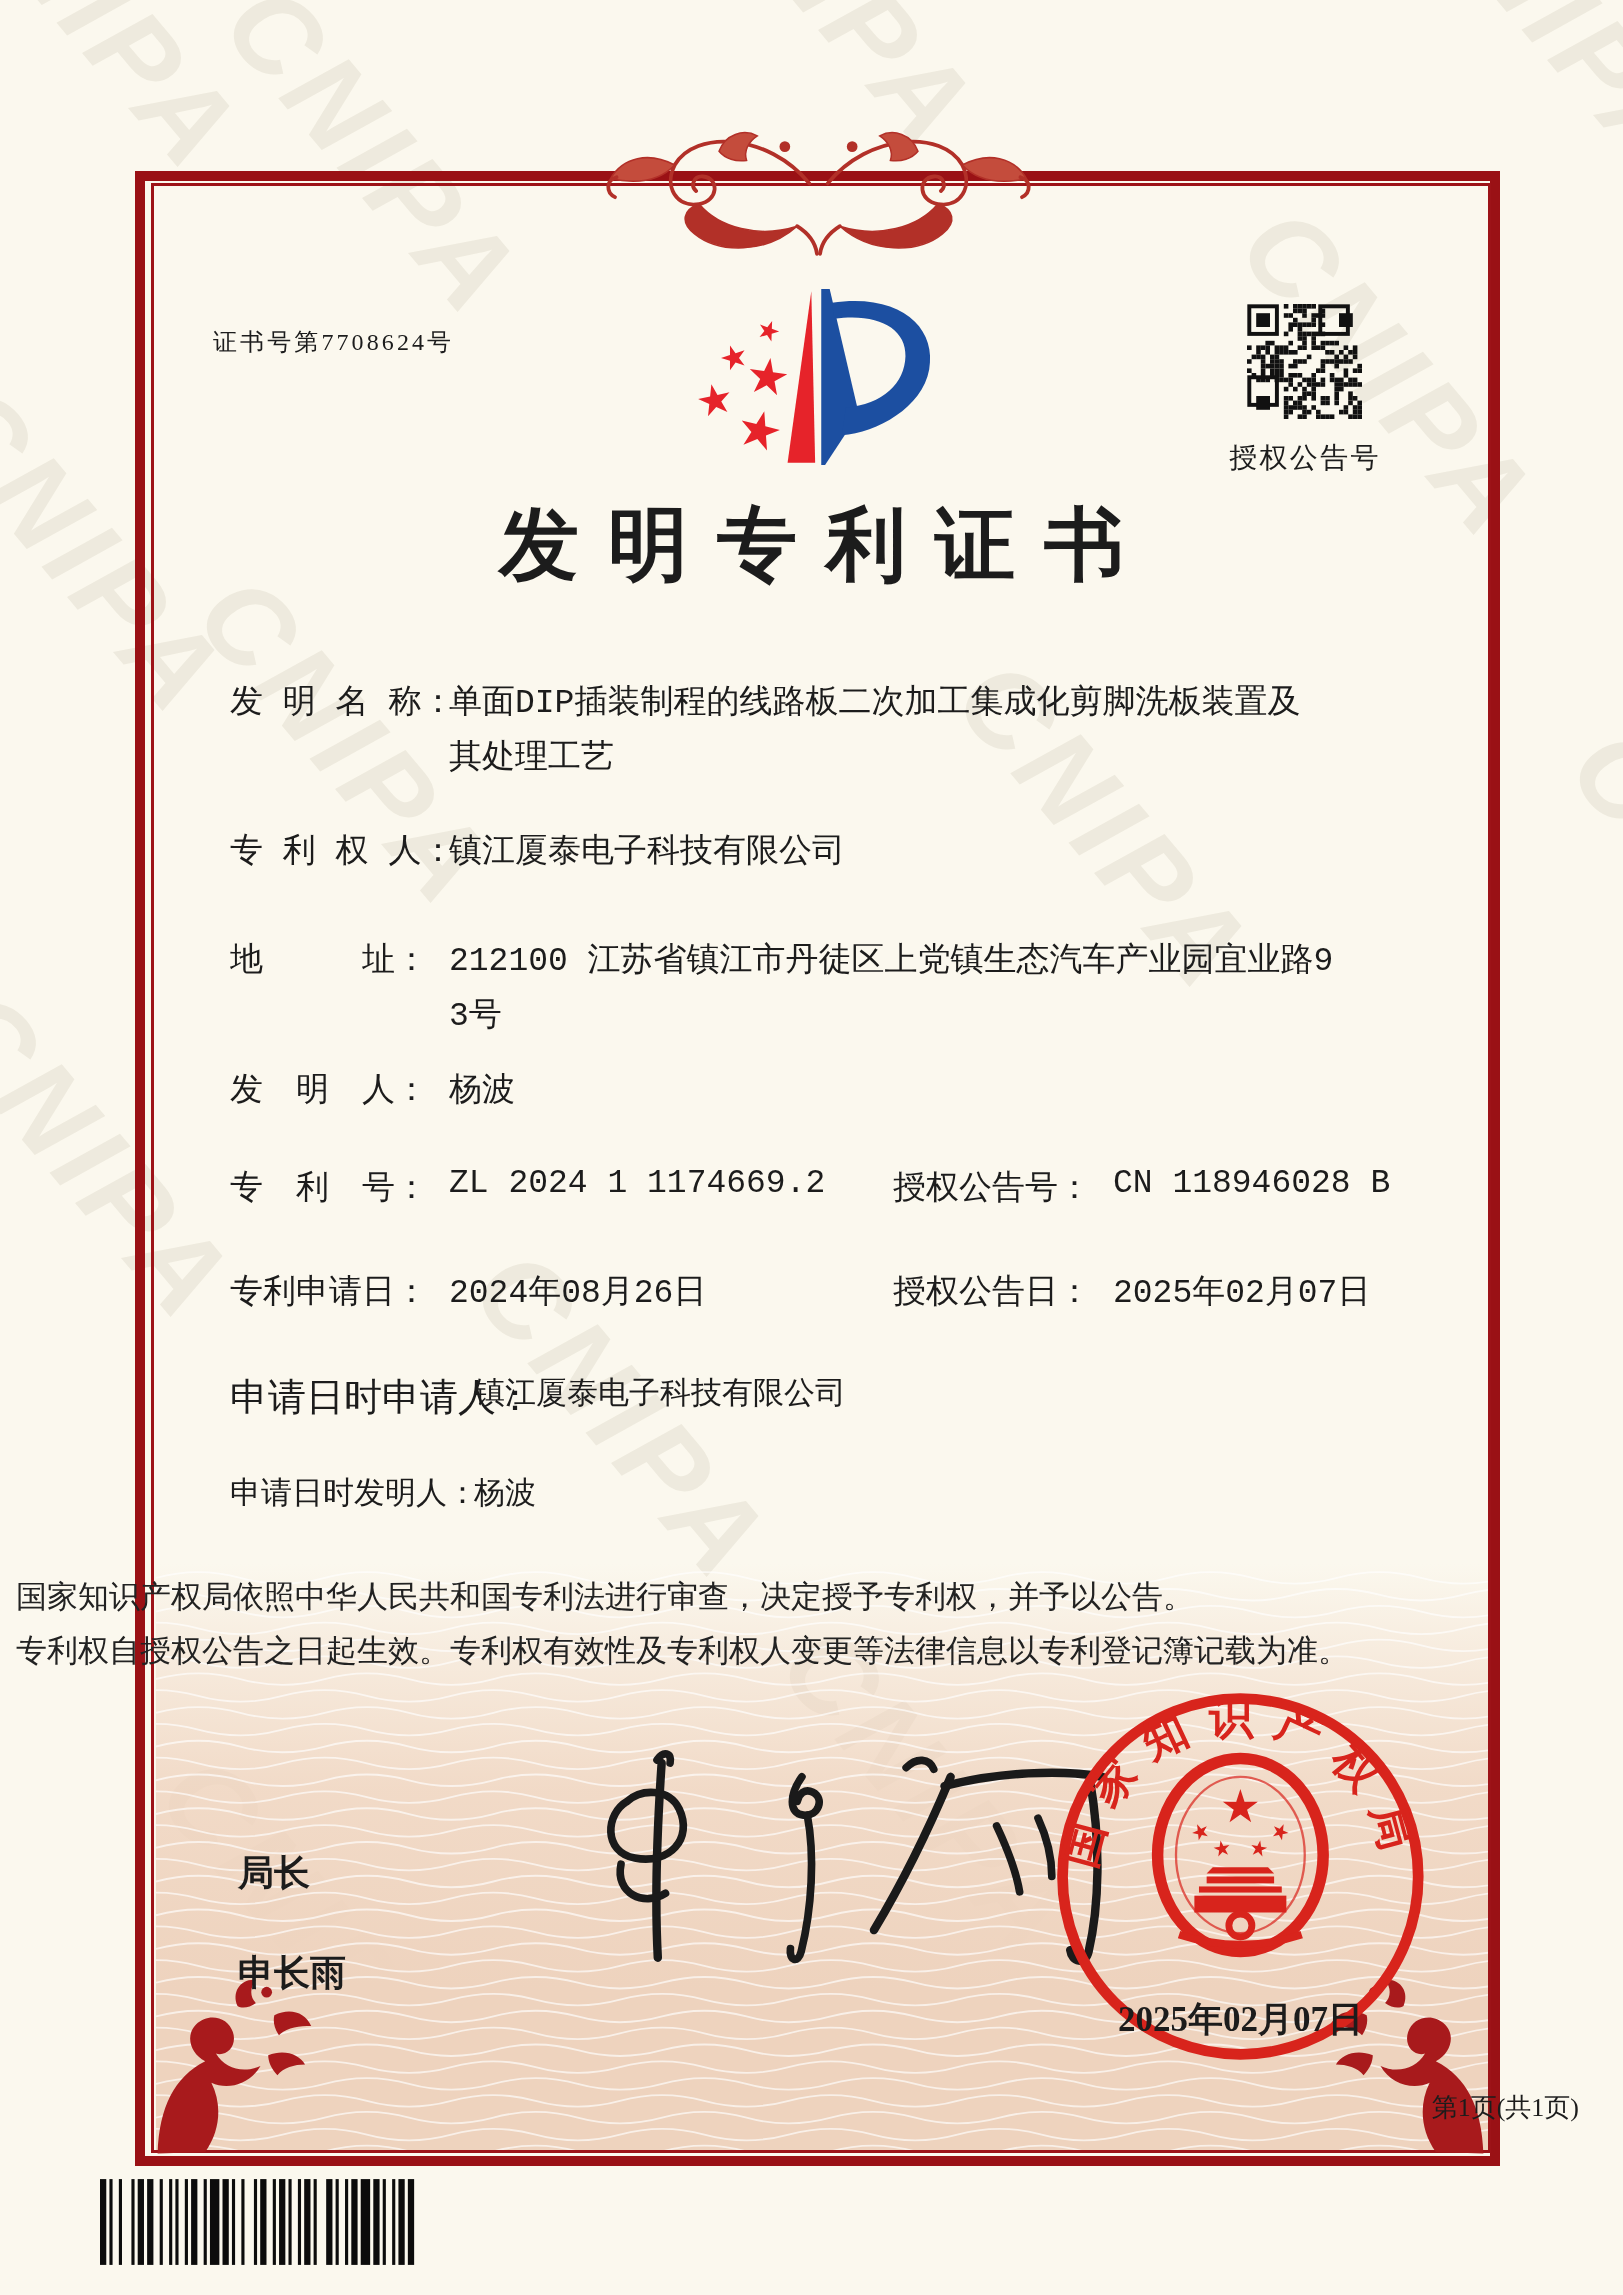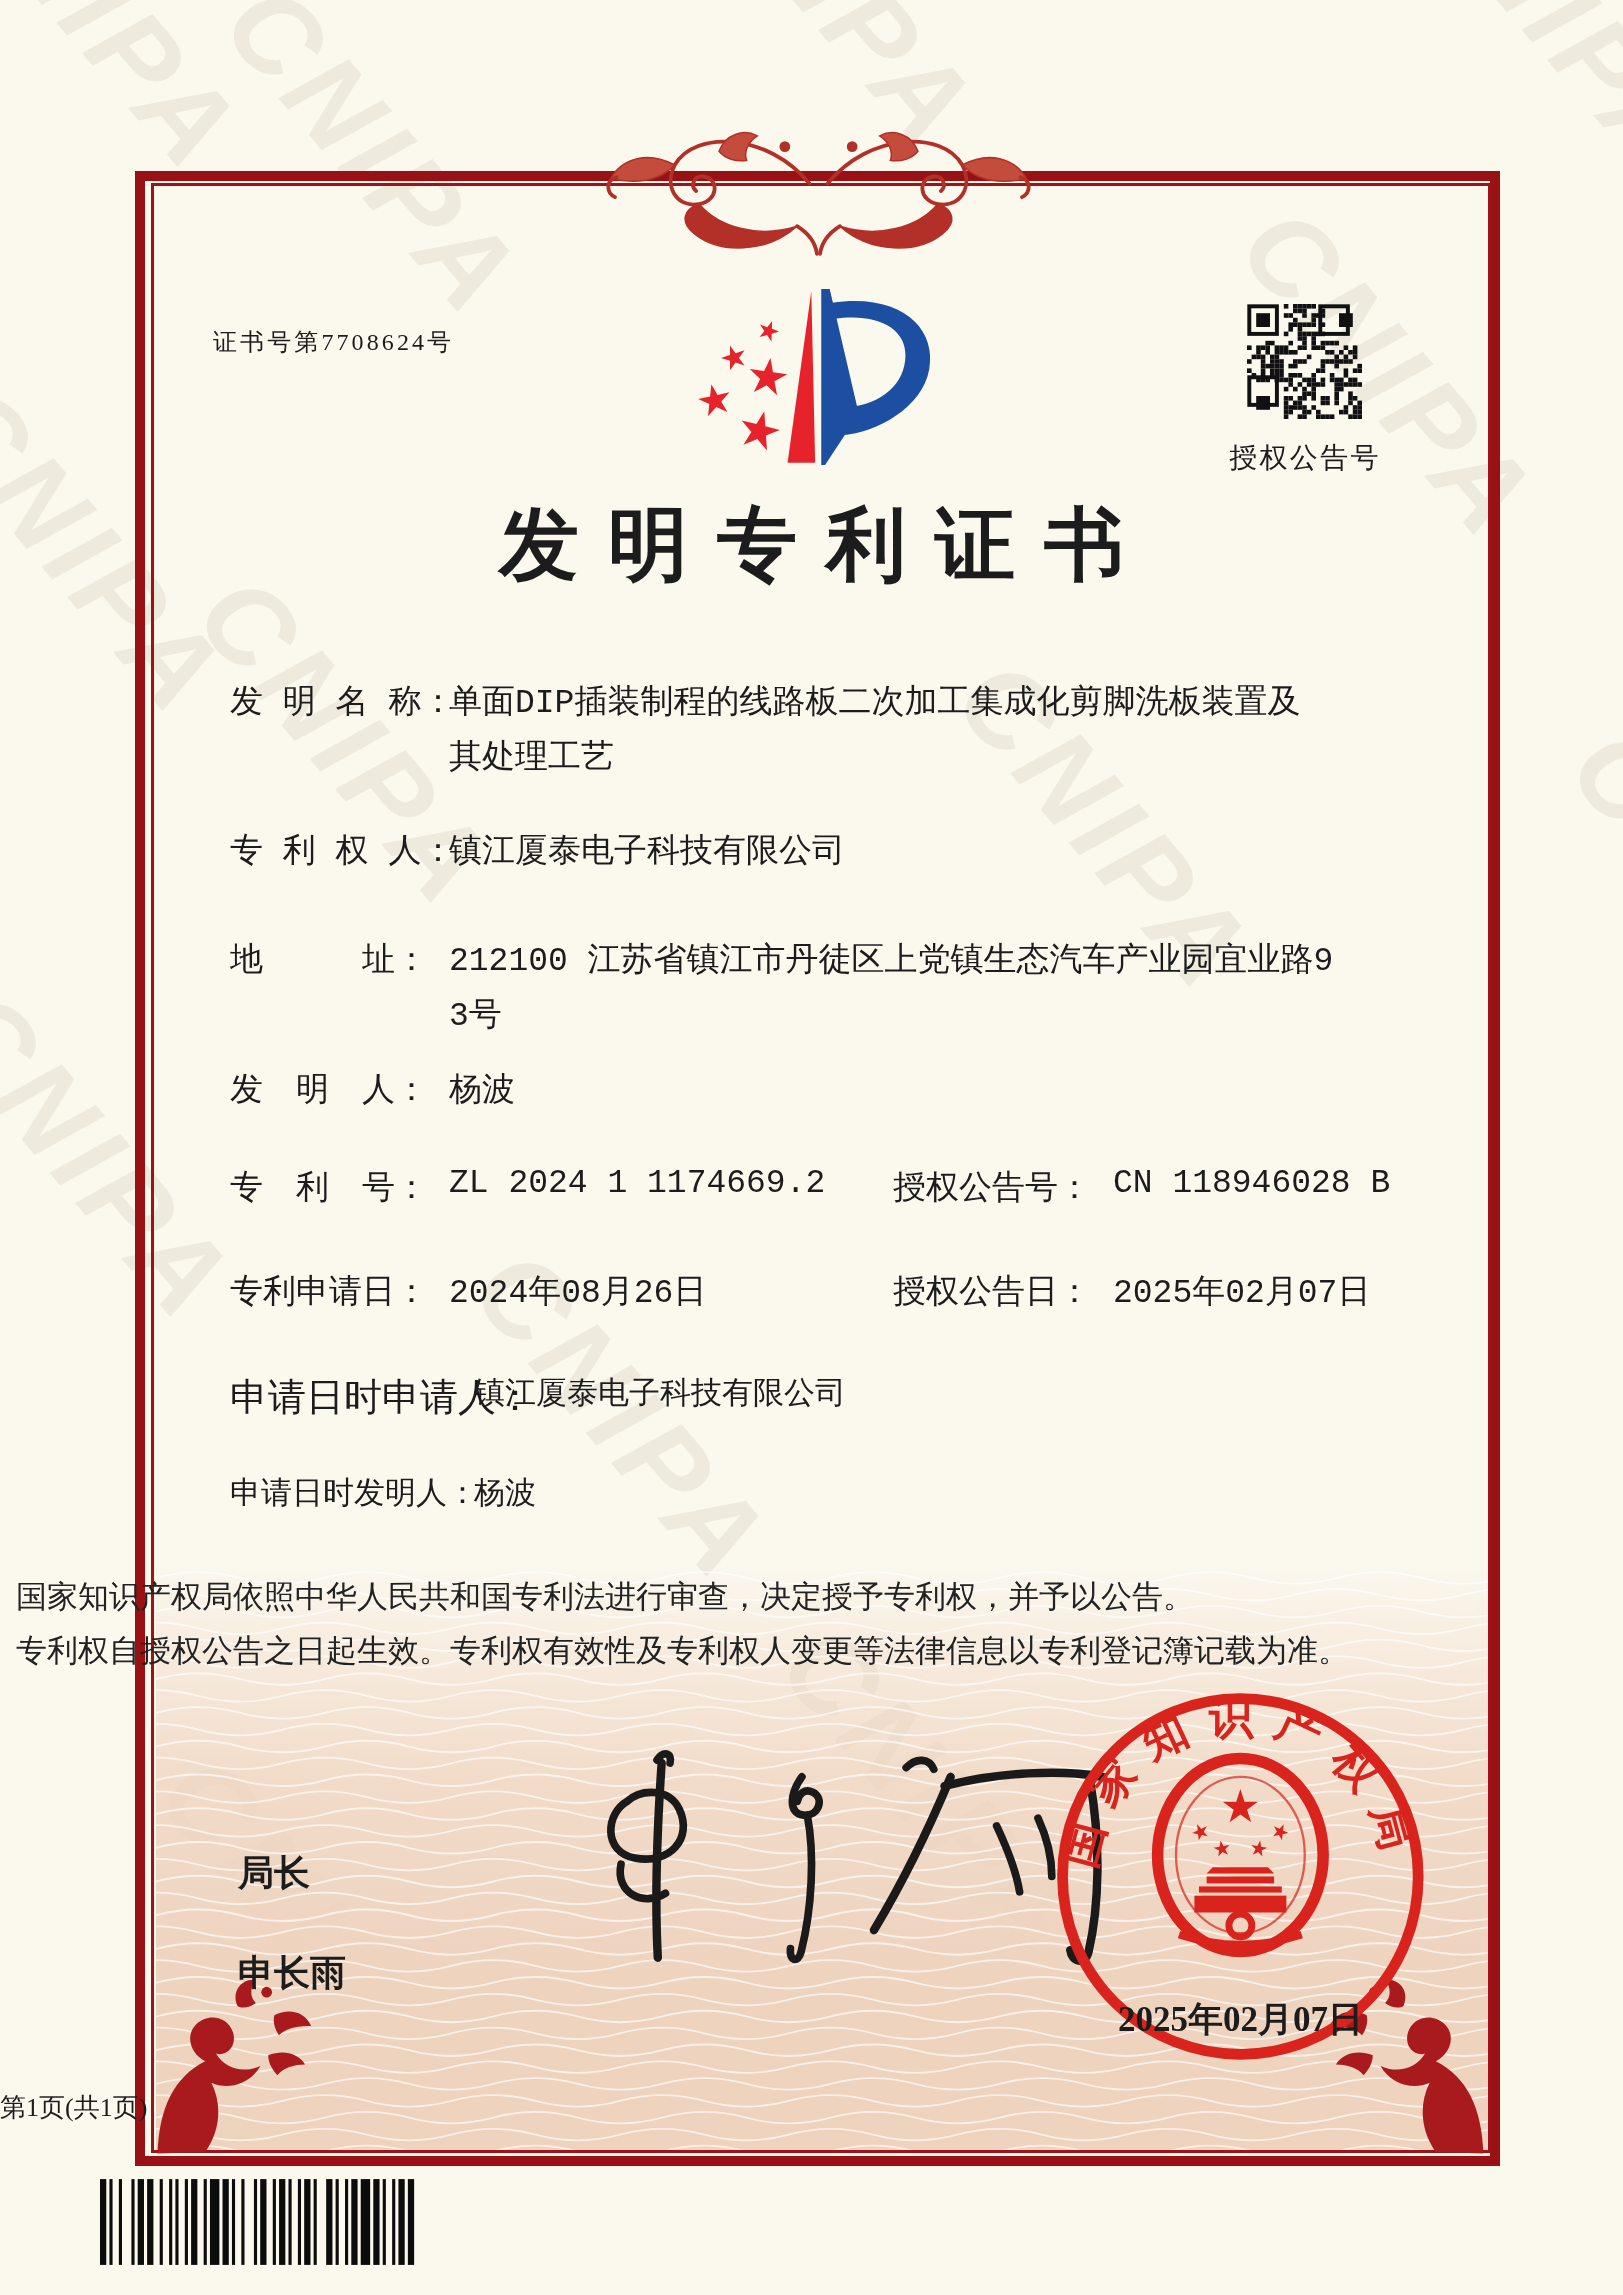--- a/index.html
+++ b/index.html
@@ -22,21 +22,21 @@
   
   .t{position:absolute;color:#1c1c1c;white-space:nowrap;z-index:5;}
   .cert-no{left:213px;top:326px;font-size:24px;letter-spacing:3.1px;}
   .qr-label{left:1190px;top:439px;width:230px;text-align:center;font-size:28px;letter-spacing:2.3px;}
   .title{left:0;top:492px;width:1623px;text-align:center;font-size:80px;font-weight:bold;
          letter-spacing:29px;padding-left:29px;box-sizing:border-box;}
   .f{font-size:33px;font-family:Liberation Mono, monospace;}
   .stmt{left:16px;width:1623px;text-align:left;font-size:31px;color:#222;}
   .sig{font-family:"Liberation Sans","DejaVu Sans",sans-serif;font-weight:bold;font-size:36px;}
   .seal-date{left:1072px;top:1996px;width:337px;text-align:center;font-size:35px;font-weight:bold;z-index:7;}
-  .footer{left:0;top:2090px;width:1579px;text-align:left;font-size:26px;z-index:5;}
+  .footer{left:0;top:2090px;width:1579px;text-align:right;font-size:26px;z-index:5;}
   svg{position:absolute;overflow:visible;}
   .z4{z-index:4;} .z5{z-index:5;} .z6{z-index:6;}
 </style>
 </head>
 <body>
 
 <div class="wm" style="left:-100px;top:-61px">CNIPA</div>
 <div class="wm" style="left:180px;top:84px">CNIPA</div>
 <div class="wm" style="left:636px;top:-84px">CNIPA</div>
 <div class="wm" style="left:1365px;top:-54px">CNIPA</div>

